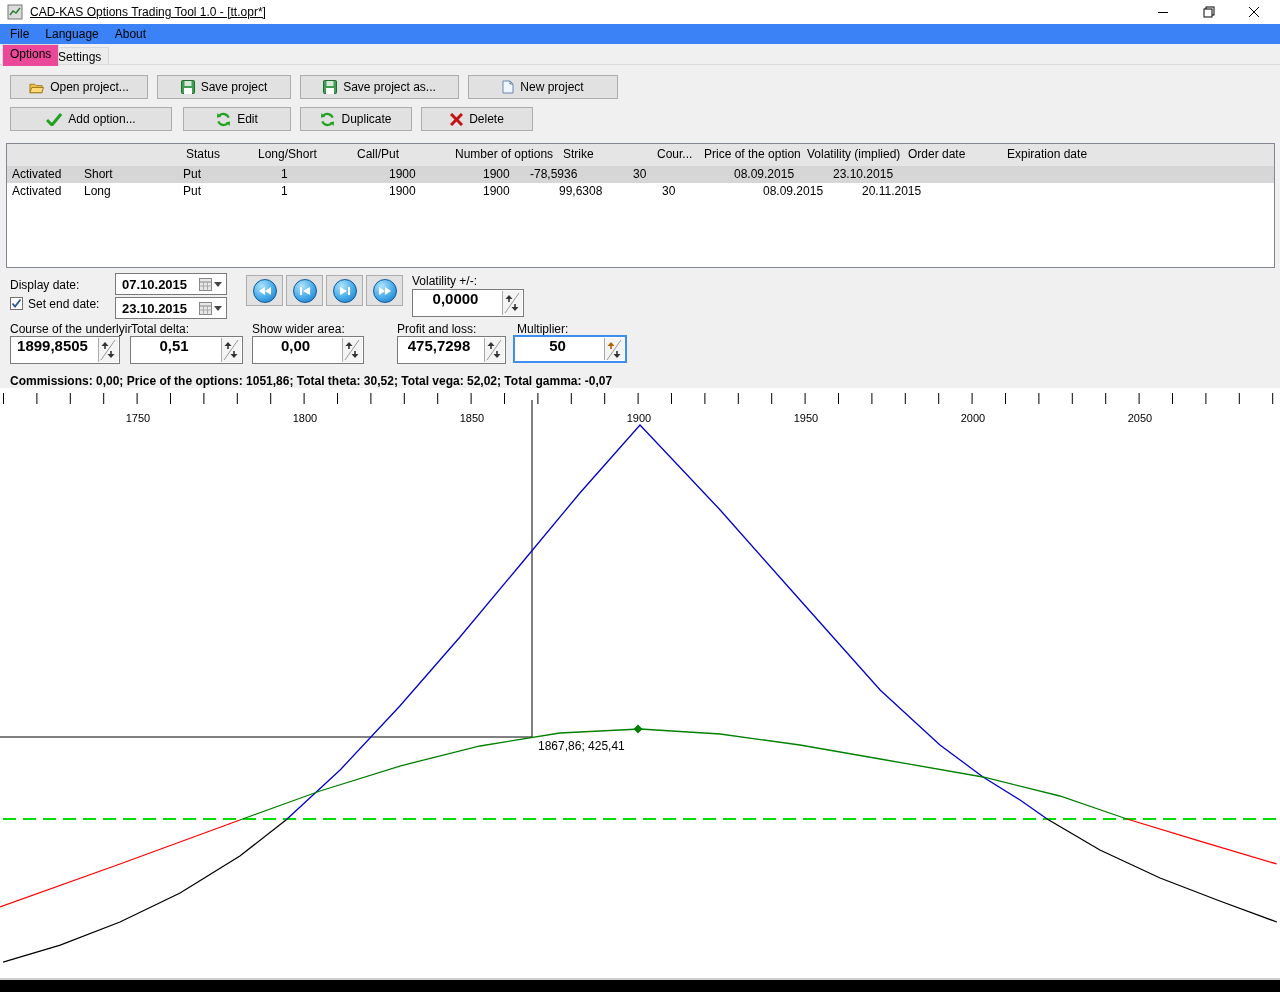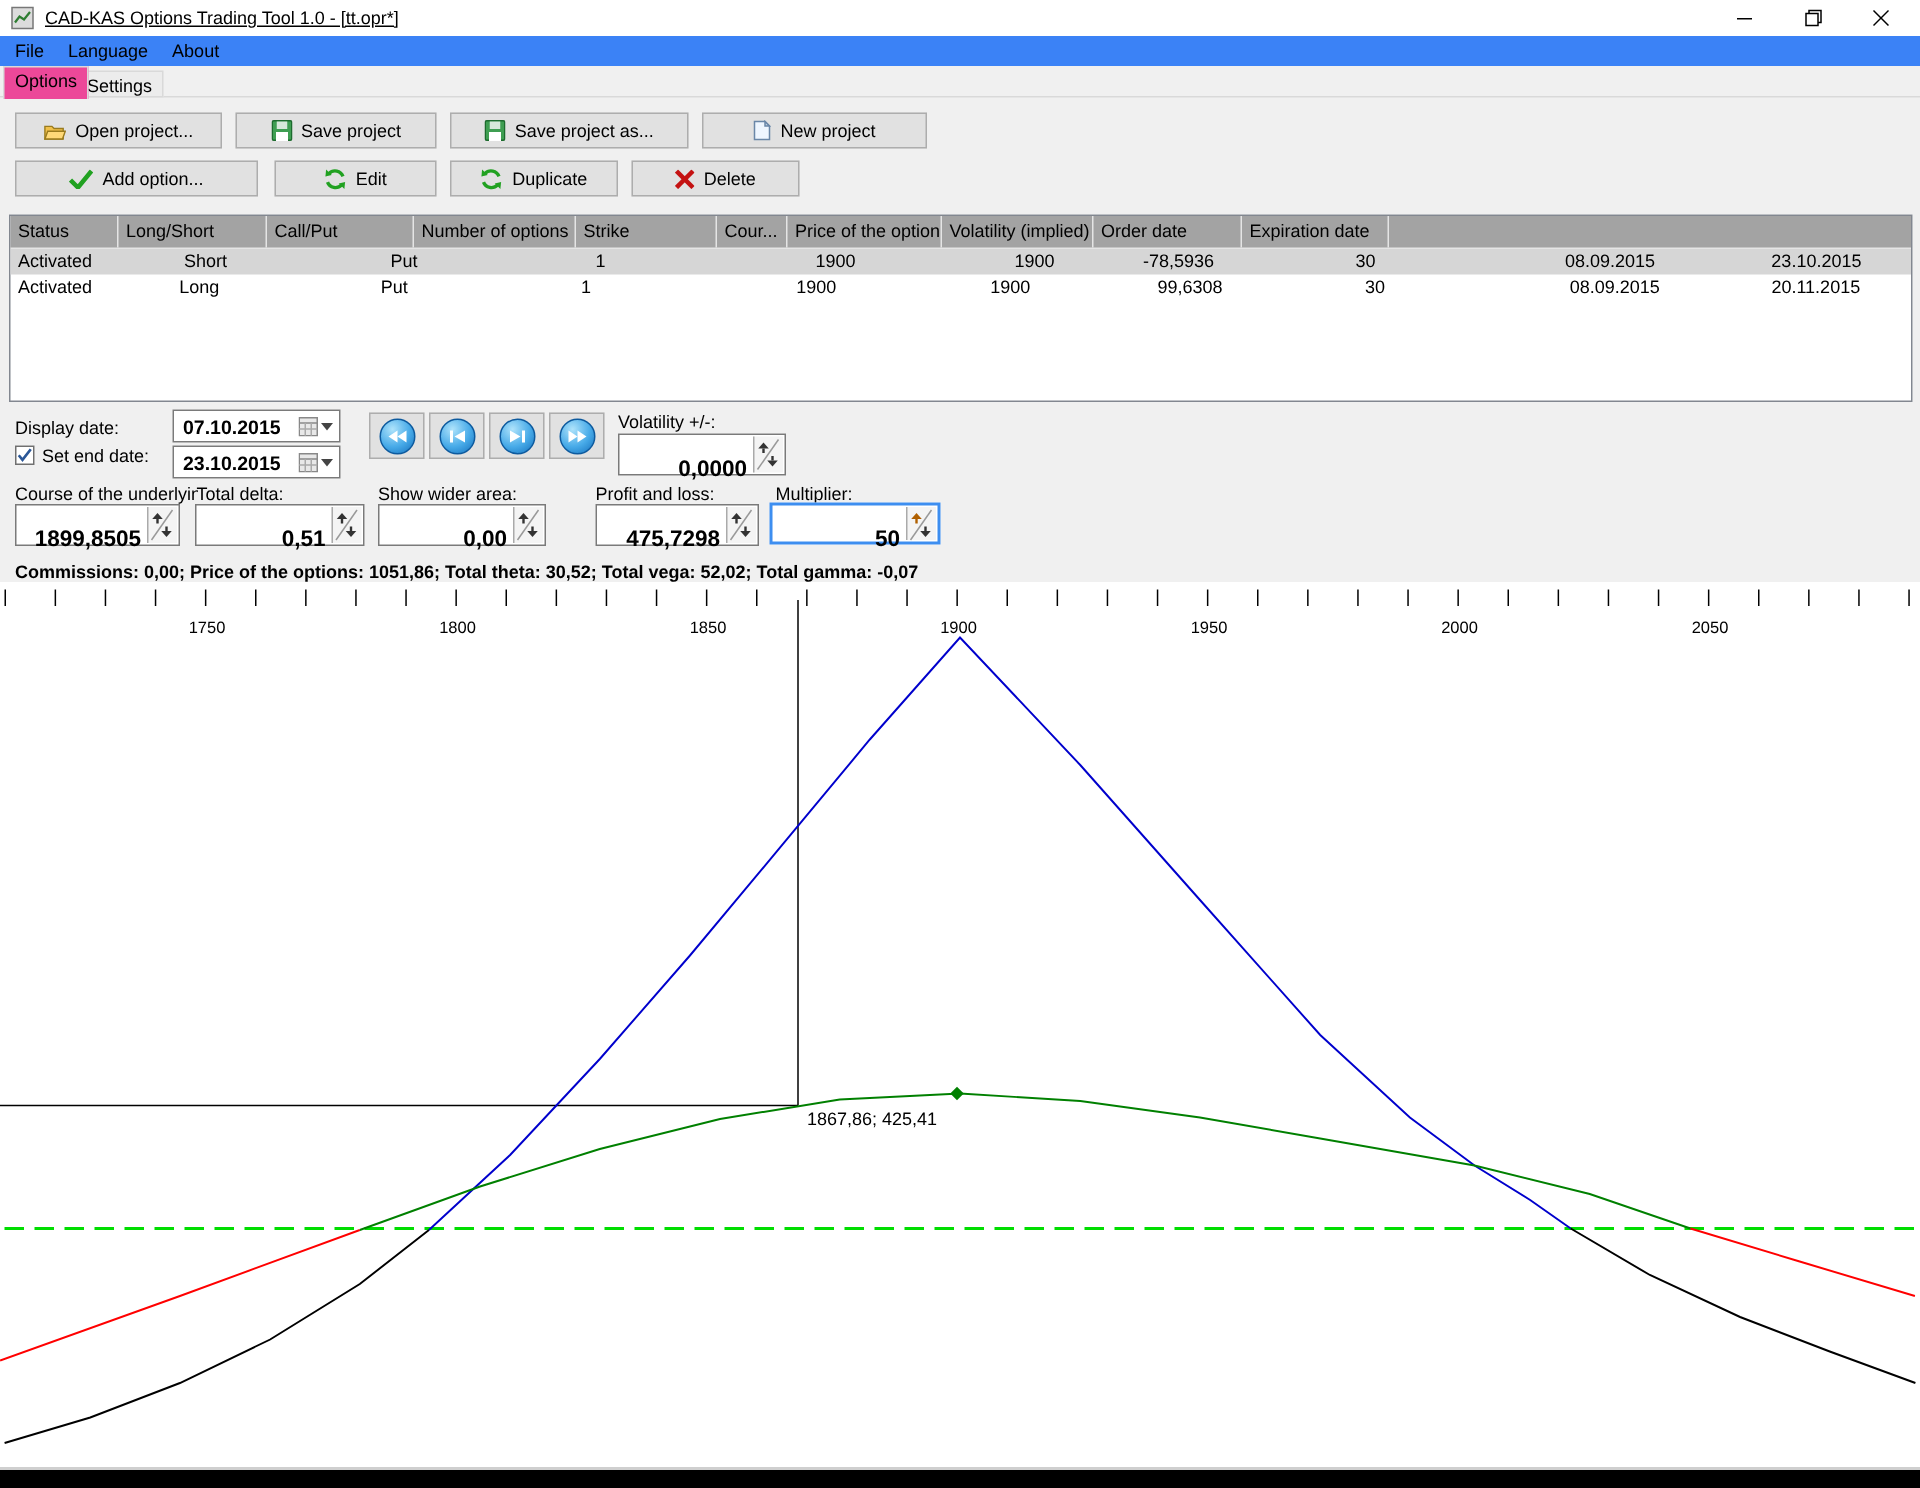--- a/index.html
+++ b/index.html
@@ -31,23 +31,23 @@
 
   
   .btn {
     position:absolute; height:24px; background:#e1e1e1; border:1px solid #adadad;
     display:flex; align-items:center; justify-content:center; gap:6px; font-size:12px;
   }
   .btn svg { flex:none; }
 
   
   .table-wrap { left:6px; top:143px; width:1269px; height:125px; background:#fff; border:1px solid #828790; }
-  .thead { display:flex; height:22px; border-bottom:1px solid #e5e5e5; background:#a3a3a3; }
+  .thead { display:flex; height:22px; border-bottom:1px solid #e5e5e5; background:#e5e5e5;justify-content:center; }
   .th { border-right:1px solid #e5e5e5; padding:3px 0 0 5px; white-space:nowrap; overflow:hidden; }
-  .trow { display:flex; height:17px;justify-content:space-between; }
+  .trow { display:flex; height:17px; }
   .trow.selected { background:#d6d6d6; }
   .td { padding:1px 0 0 5px; white-space:nowrap; overflow:hidden; }
 
   
   .lbl { position:absolute; white-space:nowrap; font-size:12px; }
   .datefield {
     position:absolute; width:112px; height:22px; background:#fff; border:1px solid #7a7a7a;
     display:flex; align-items:center;
   }
   .datefield .val { flex:1; font-weight:bold; font-size:13px; padding-left:6px; }
@@ -61,21 +61,21 @@
   .navcircle {
     width:24px; height:24px; border-radius:50%;
     background:radial-gradient(circle at 35% 28%, #aee3fb 0%, #47aae8 55%, #1470bd 100%);
     border:1px solid #0d5a9e; display:flex; align-items:center; justify-content:center;
   }
   .spinfield {
     position:absolute; height:28px; background:#fff; border:1px solid #7a7a7a;
     display:flex; align-items:stretch;
   }
   .spinfield.focused { border:2px solid #3d8ef0; }
-  .spinfield .val { flex:1; font-weight:bold; font-size:15px; text-align:right; padding:14px 3px 0 0; white-space:nowrap; }
+  .spinfield .val { flex:1; font-weight:bold; font-size:15px; text-align:center; padding:0 3px 0 0; white-space:nowrap; }
   .spinner { width:20px; border-left:1px solid #aaa; position:relative; background:#f4f4f4; margin:1px; }
   .summary { left:10px; top:374px; font-weight:bold; font-size:12px; white-space:nowrap; }
 
   
   .chart-area { left:0; top:388px; width:1280px; height:590px; background:#fff; }
   .chart-svg { left:0; top:388px; }
   .bottom-sliver { left:0; top:978px; width:1280px; height:2px; background:#cfcfcf; }
   .bottom-bar { left:0; top:980px; width:1280px; height:12px; background:#000; }
 </style>
 </head>

